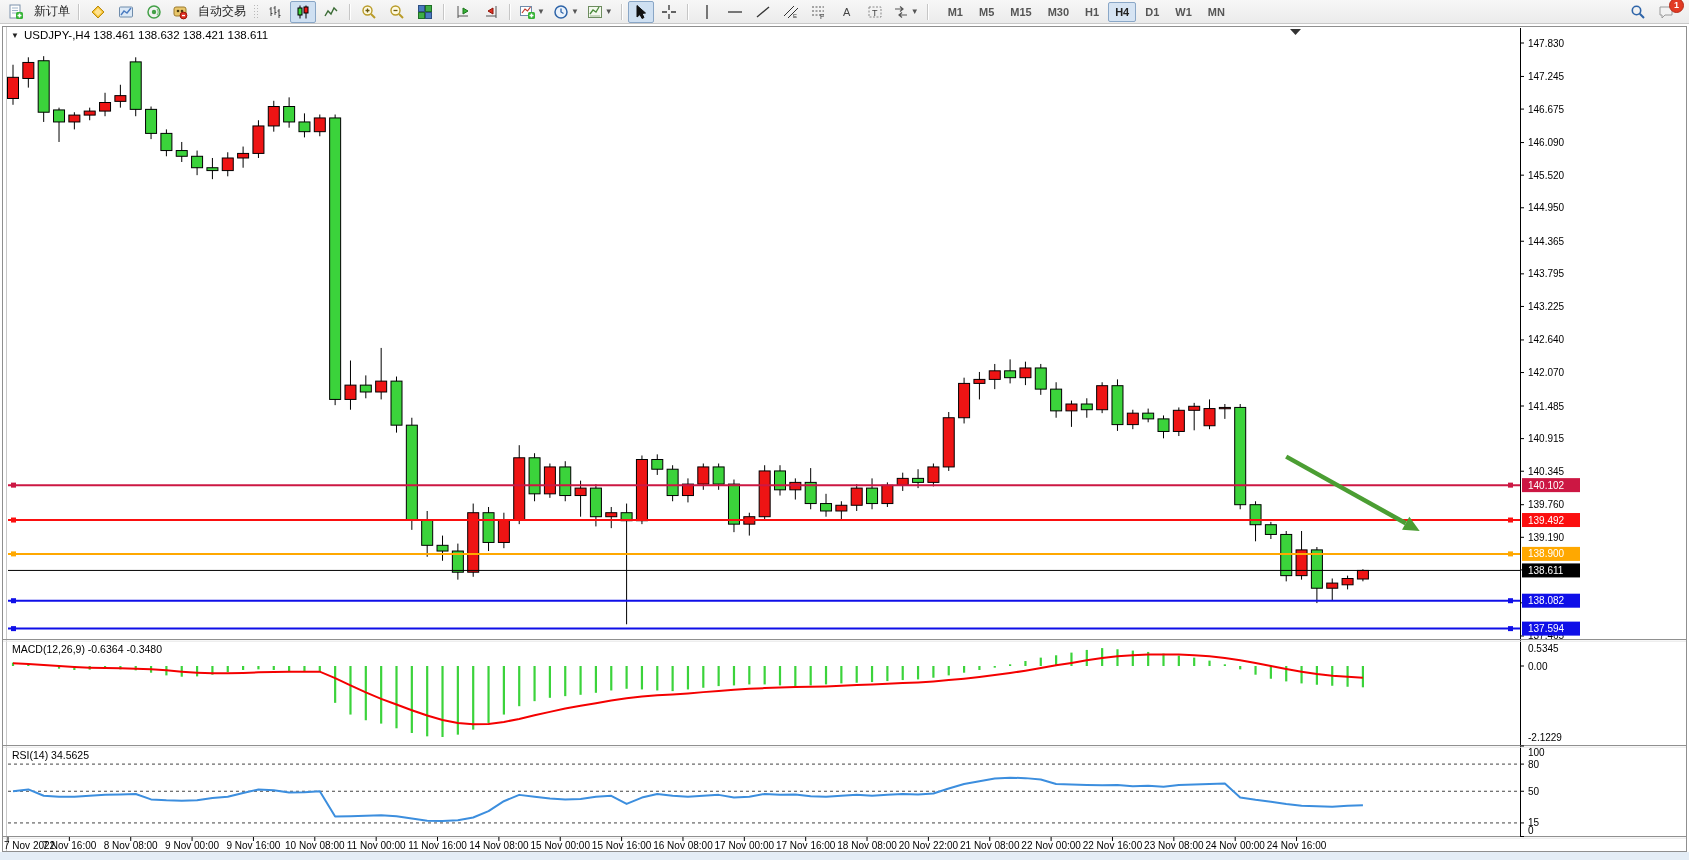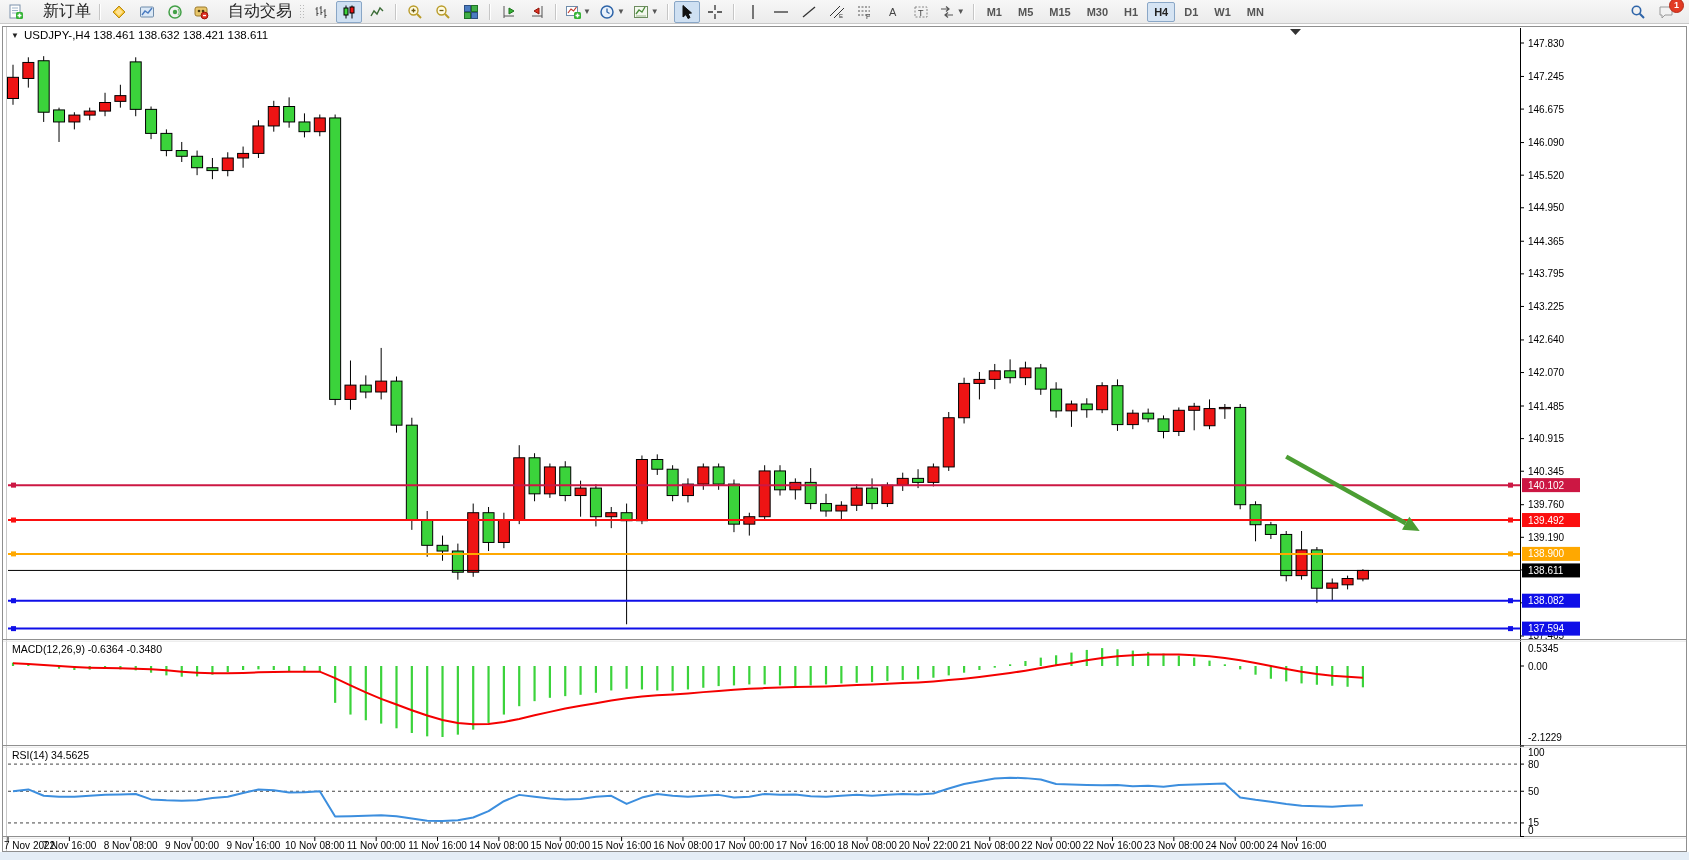--- a/index.html
+++ b/index.html
@@ -6,21 +6,21 @@
     font-family:"Liberation Sans",sans-serif;-webkit-font-smoothing:none;}
   #stage{position:relative;width:1689px;height:860px;}
   #chart-svg{position:absolute;left:0;top:0;}
   
   #toolbar{position:absolute;left:0;top:0;width:1689px;height:24px;z-index:5;
     background:linear-gradient(#f7f7f7,#ebebeb);border-bottom:1px solid #c9c9c9;
     display:flex;align-items:center;padding:0 4px;box-sizing:border-box;font-size:12px;color:#333;}
   .tb-btn{height:20px;min-width:20px;display:flex;align-items:center;justify-content:center;
     padding:0 2px;margin:0 1px;border:1px solid transparent;border-radius:2px;cursor:default;}
   .tb-btn.pressed{background:#cfe0f2;border:1px solid #89a6c6;}
-  .tb-label{margin-left:19px;white-space:nowrap;font-size:16px;color:#222;}
+  .tb-label{margin-left:10px;white-space:nowrap;font-size:12px;color:#222;}
   .tb-sep{width:1px;height:16px;background:#c6c6c6;border-right:1px solid #fff;margin:0 4px;}
   .tb-handle{width:5px;height:16px;margin:0 3px;
     background-image:radial-gradient(#b9b9b9 40%,transparent 41%);background-size:3px 3px;}
   .tf-btn{height:18px;padding:0 6px;display:flex;align-items:center;justify-content:center;
     font-size:11px;font-weight:bold;color:#555;border:1px solid transparent;margin:0 1px;border-radius:2px;}
   .tf-btn.active{background:#d6e4f3;border:1px solid #8aa7c7;color:#222;text-align:center;}
   #tb-right{margin-left:auto;display:flex;align-items:center;}
   .caret{font-size:8px;color:#555;margin-left:2px;}
   .badge{position:absolute;top:-4px;right:-6px;width:13px;height:13px;border-radius:50%;
     background:#e23b24;color:#fff;font-size:9px;font-weight:bold;display:flex;
@@ -842,21 +842,21 @@
           <text x="5" y="11.5" font-size="9" fill="#444" font-family="Liberation Sans">T</text>
         </svg>
     </div>
     <div class="tb-btn">
       <svg class="icon16" viewBox="0 0 16 16">
           <path d="M2 5h8M7 2.5L10 5 7 7.5M14 11H6M9 8.5L6 11l3 2.5" fill="none" stroke="#555" stroke-width="1.2"></path>
         </svg>
       <span class="caret">▼</span>
     </div>
     <span class="tb-sep"></span>
-    <div id="tf-group" style="display: flex;">
+    <div id="tf-group" style="display: flex; margin-left: 7px;">
         <div class="tf-btn">M1</div>
         <div class="tf-btn">M5</div>
         <div class="tf-btn">M15</div>
         <div class="tf-btn">M30</div>
         <div class="tf-btn">H1</div>
         <div class="tf-btn active">H4</div>
         <div class="tf-btn">D1</div>
         <div class="tf-btn">W1</div>
         <div class="tf-btn">MN</div>
       </div>

